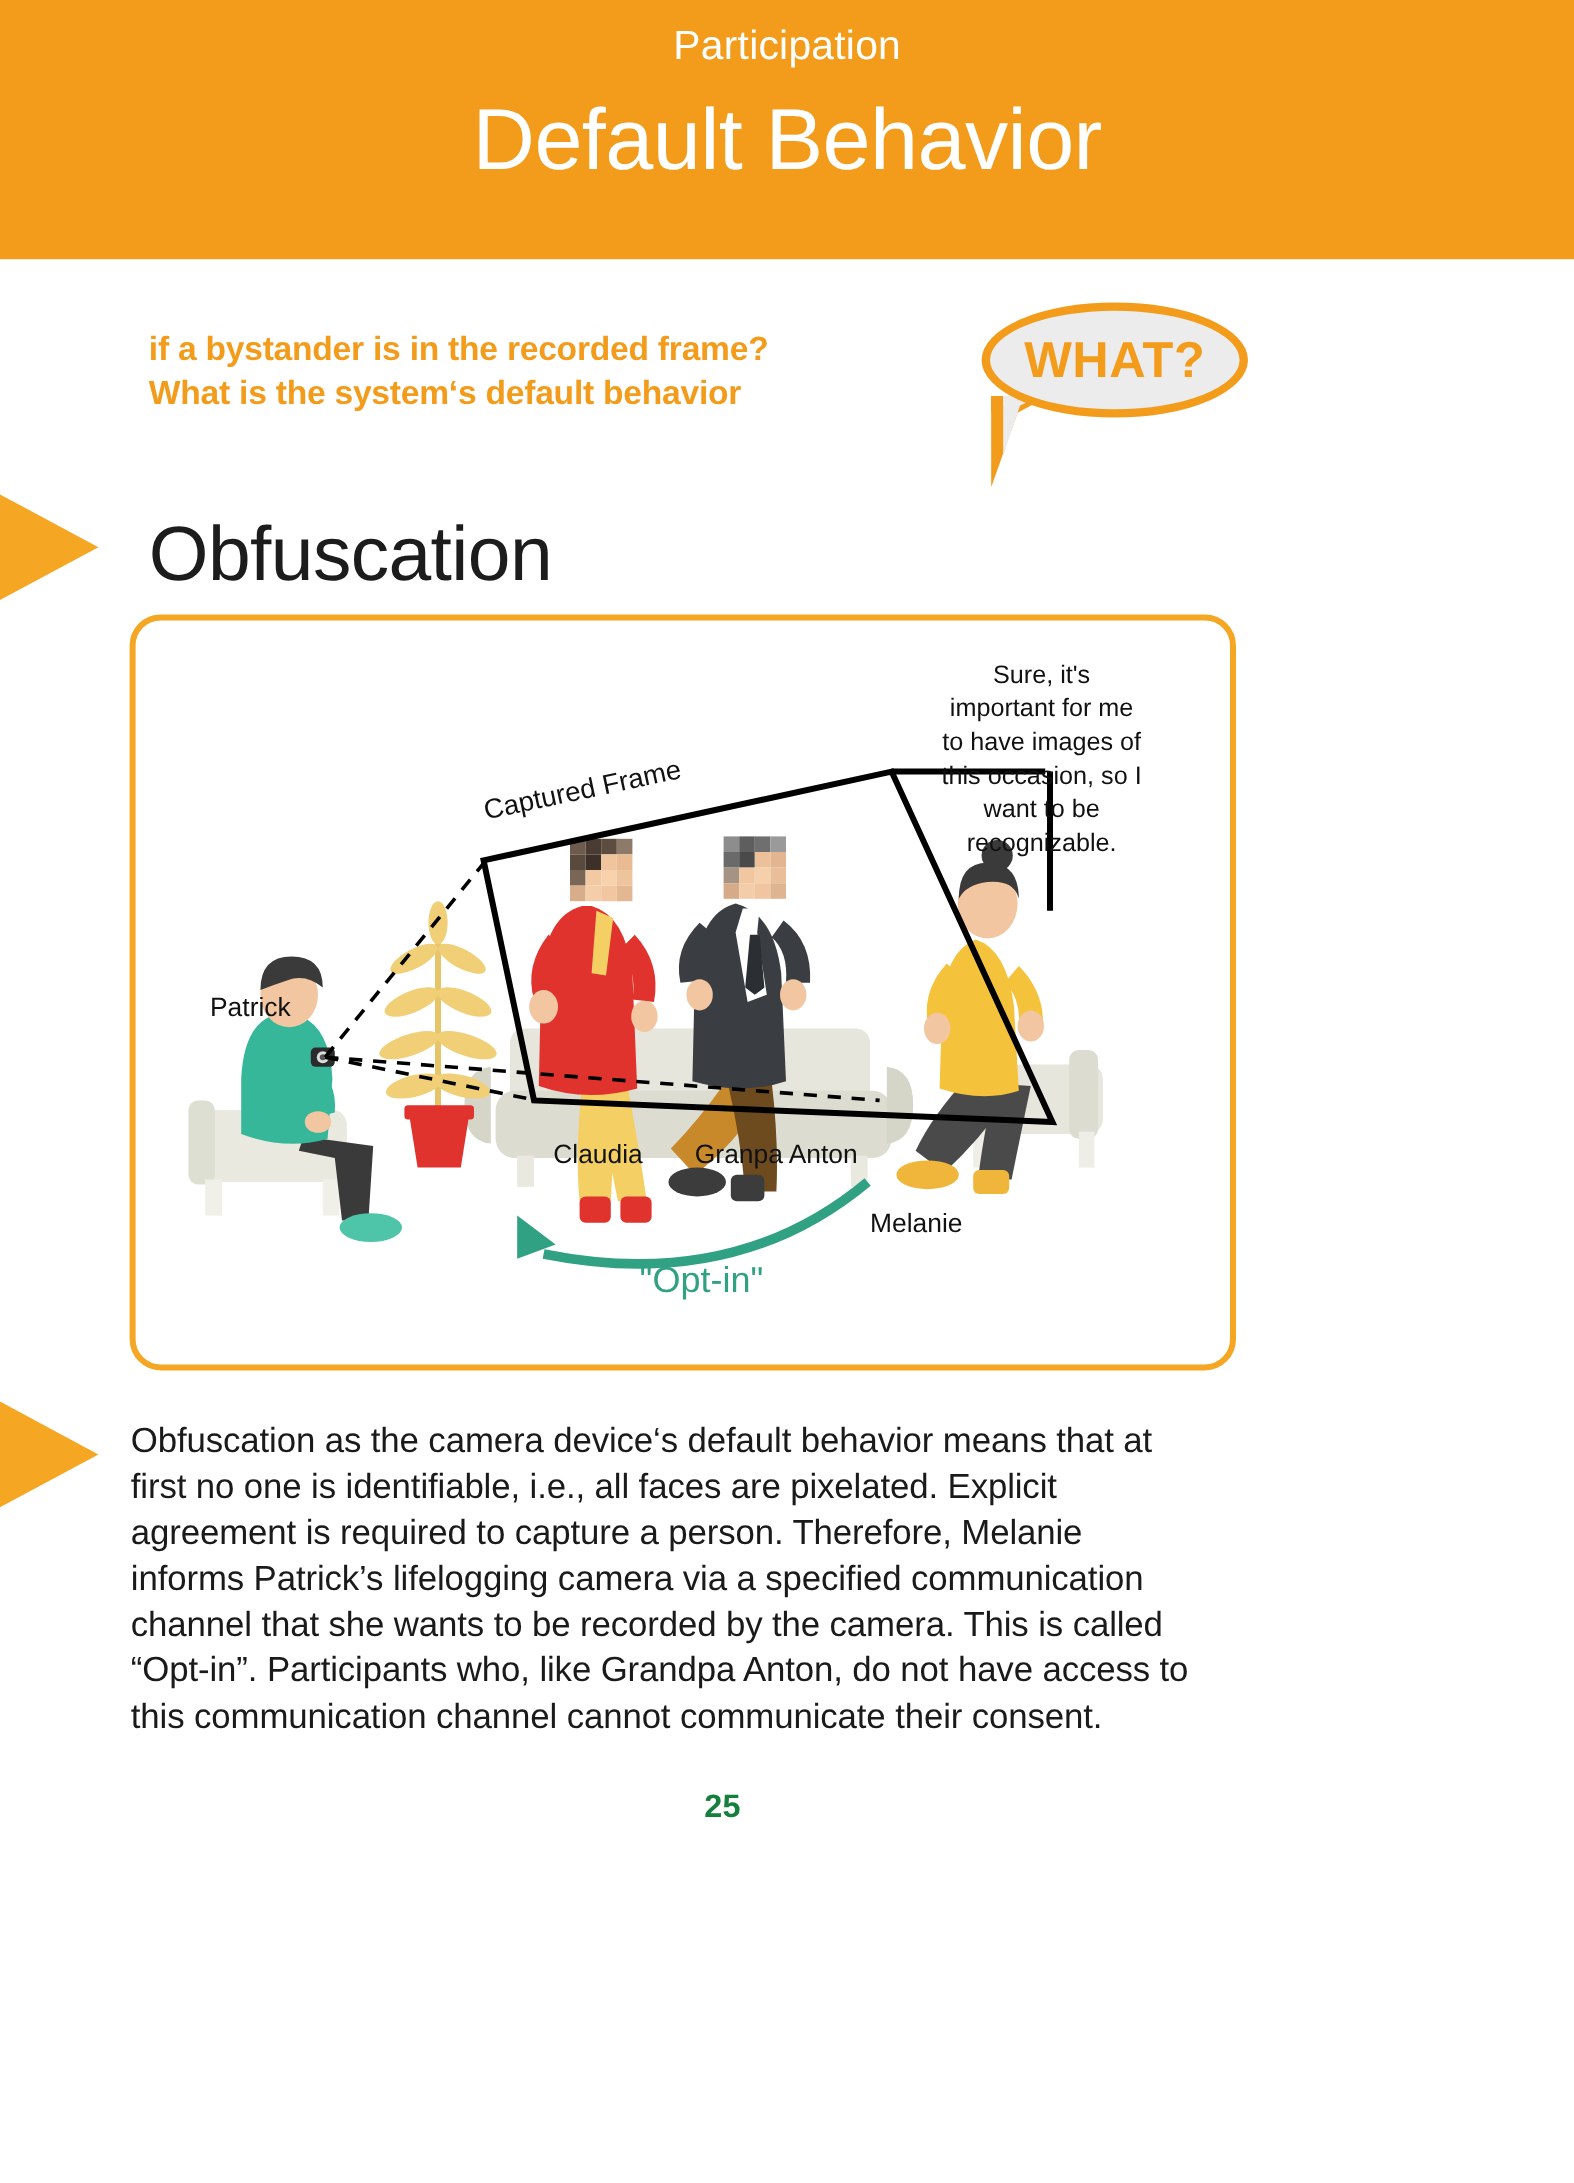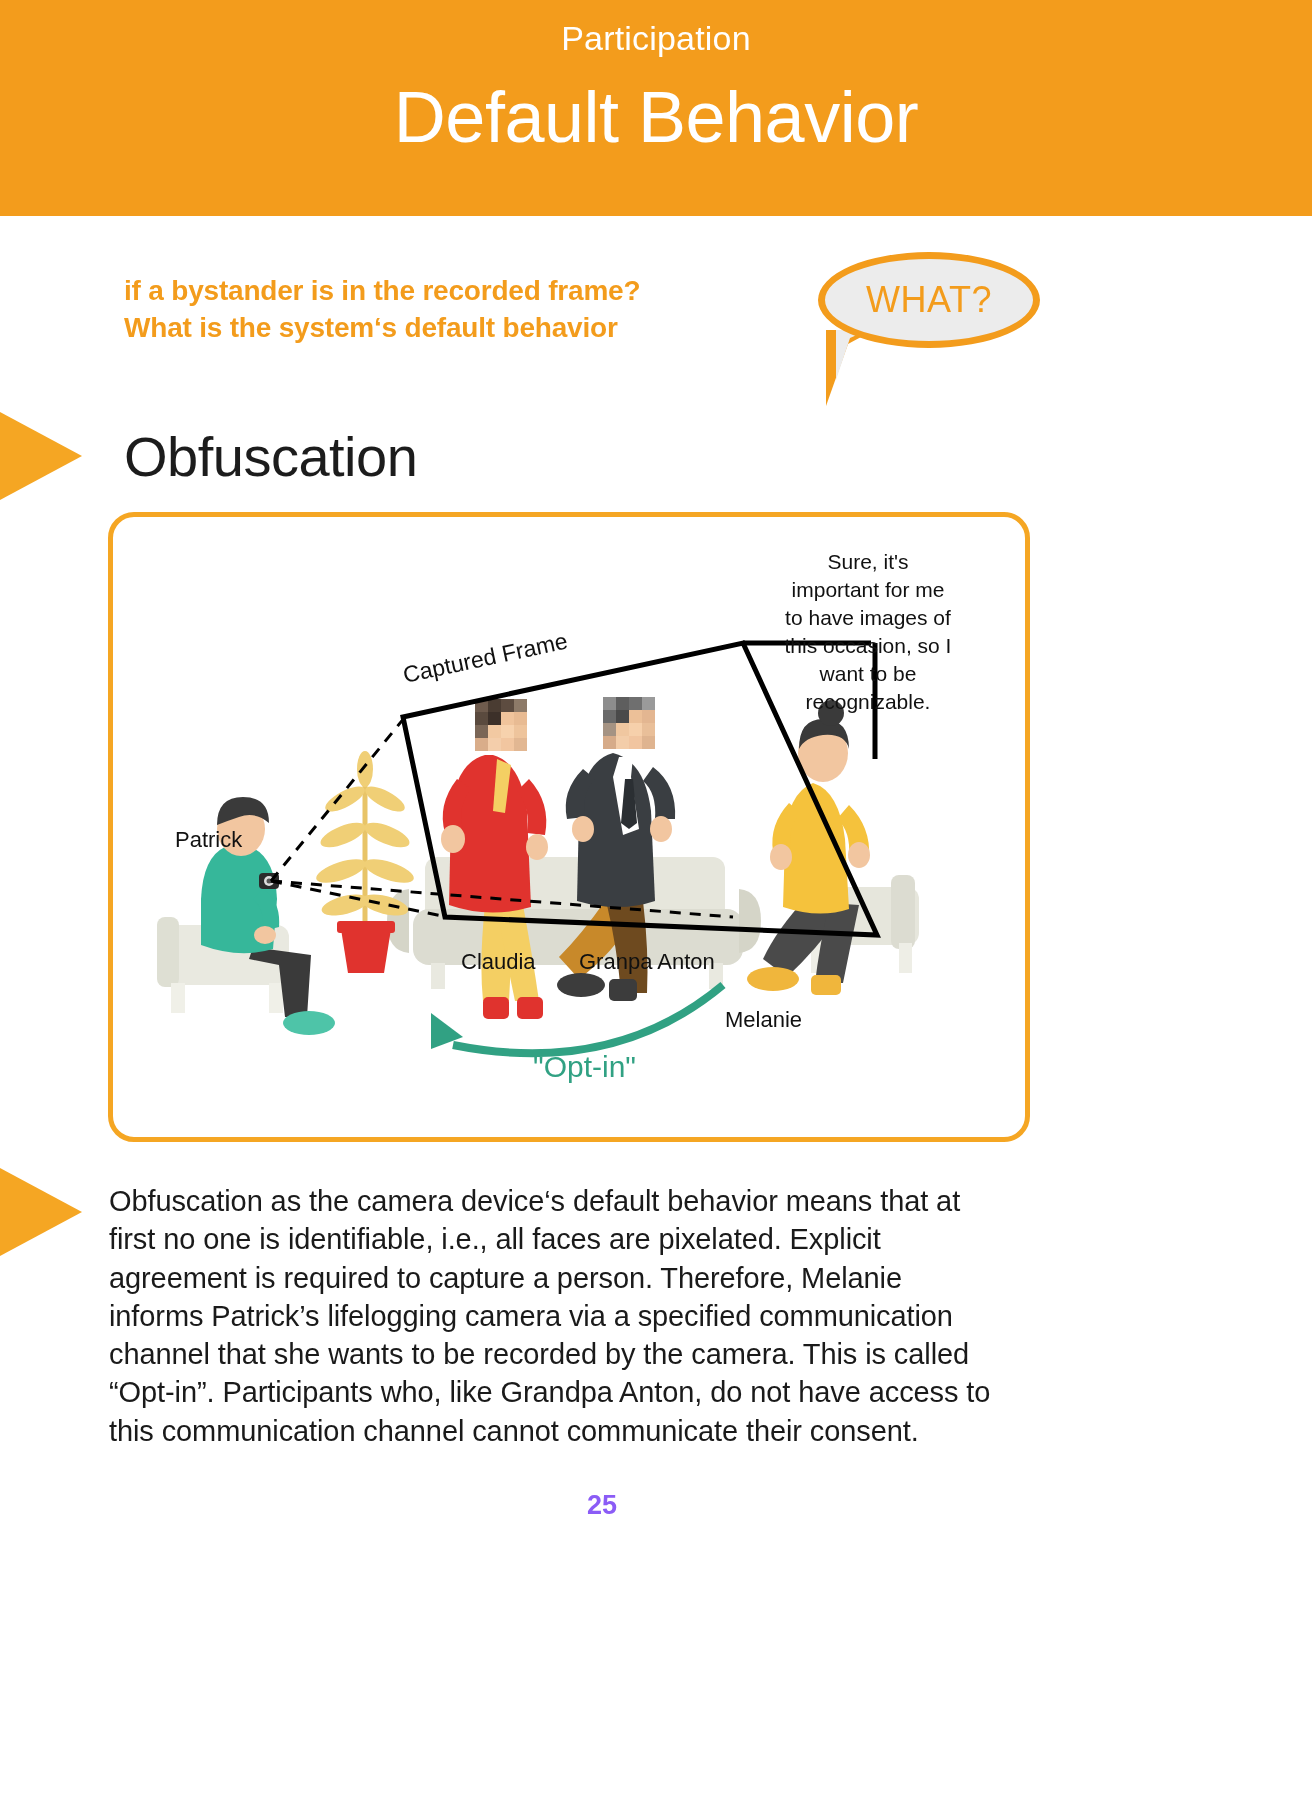--- a/index.html
+++ b/index.html
@@ -72,22 +72,22 @@
     border-radius: 50% / 50%;
     background: #ececec;
     display: flex;
     align-items: center;
     justify-content: center;
     box-sizing: border-box;
     z-index: 4;
   }
   .bubble-label {
     color: #f39c1c;
-    font-size: 36px;
-    font-weight: normal;
+    font-size: 42px;
+    font-weight: bold;
     letter-spacing: 0.5px;
   }
   .bubble-tail {
     position: absolute;
     left: 826px;
     top: 330px;
     width: 0; height: 0;
     border-left: 22px solid #f39c1c;
     border-right: 26px solid transparent;
     border-top: 14px solid #f39c1c;
@@ -117,21 +117,21 @@
     z-index: 2;
   }
   .side-arrow.a1 { top: 412px; }
   .side-arrow.a2 { top: 1168px; }
 
   
   .section-heading {
     position: absolute;
     left: 124px;
     top: 424px;
-    font-size: 56px;
+    font-size: 64px;
     color: #1c1c1c;
     font-weight: 400;
     letter-spacing: -0.5px;
   }
 
   
   .figure-card {
     position: absolute;
     left: 108px;
     top: 512px;
@@ -159,21 +159,21 @@
 
   
   .page-number {
     position: absolute;
     left: 0;
     top: 1490px;
     width: 1204px;
     text-align: center;
     font-size: 27px;
     font-weight: bold;
-    color: #8b5cf6;
+    color: #15803d;
   }
 </style>
 </head>
 <body>
 
 <div class="header">
   <div class="header-eyebrow">Participation</div>
   <div class="header-title">Default Behavior</div>
 </div>
 

